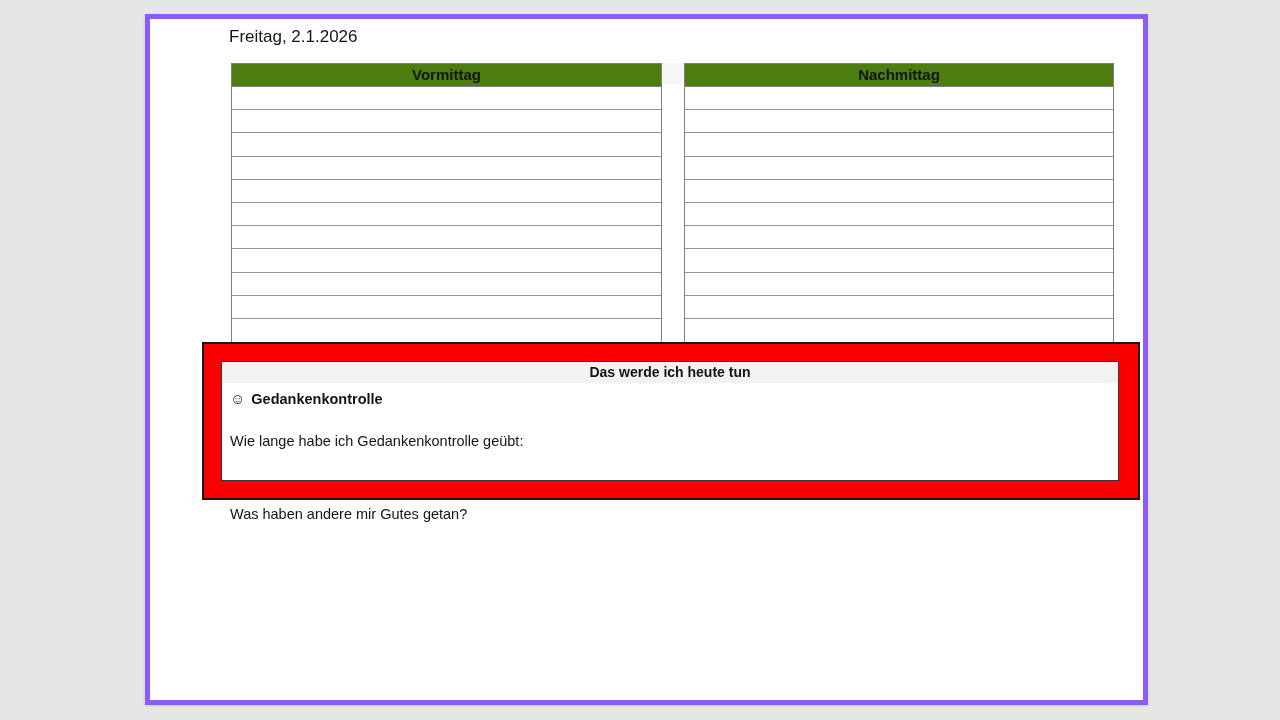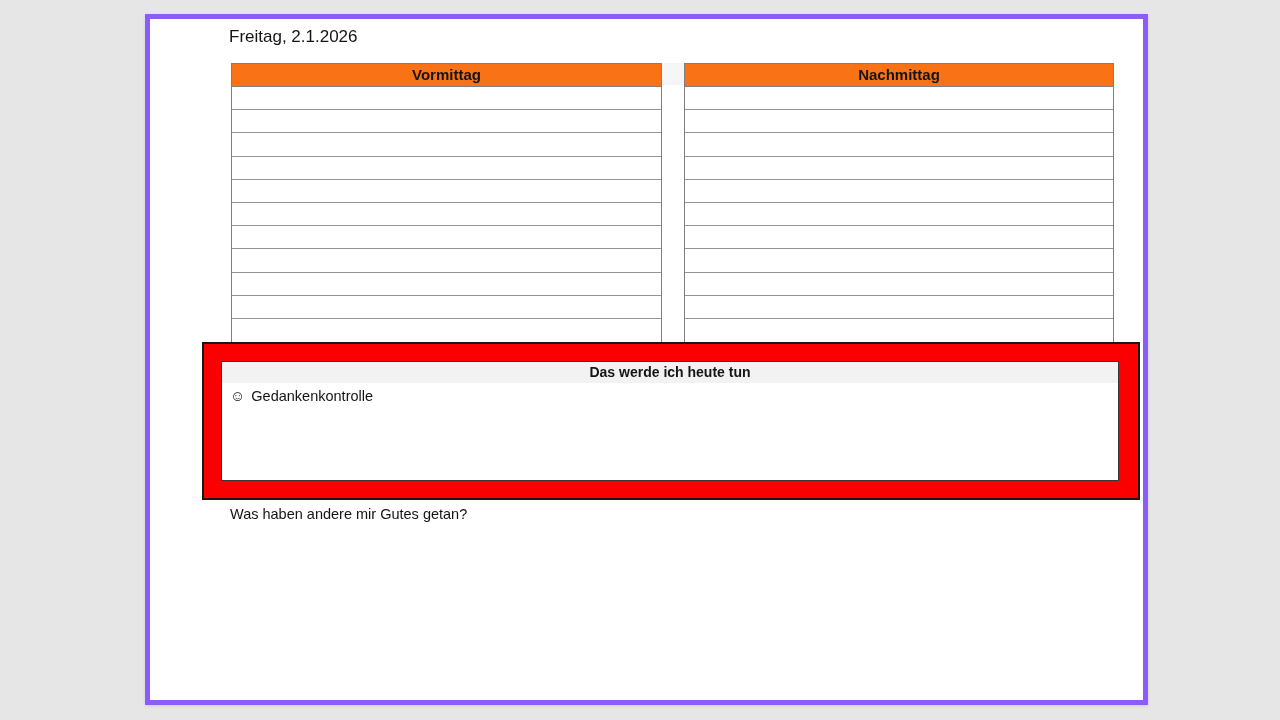--- a/index.html
+++ b/index.html
@@ -40,21 +40,21 @@
     width: 22px; height: 280px;
     position: relative;
   }
   .col-gap .gap-header {
     position: absolute; left: 0; top: 0;
     width: 22px; height: 22px;
     background: #f6f6f6;
   }
   .col-header {
     height: 22px; line-height: 22px;
-    background: #f97316;
+    background: #4d7c0f;
     border-bottom: 1px solid #7f7f7f;
     box-sizing: content-box;
     font-weight: bold; font-size: 15px;
     text-align: center;
   }
   .row {
     height: 23.2px;
     border-bottom: 1px solid #949494;
     box-sizing: border-box;
   }
@@ -75,24 +75,25 @@
     box-sizing: border-box;
     overflow: hidden;
   }
   .section-strip {
     height: 21px; line-height: 21px;
     background: #f2f2f2;
     font-weight: bold; font-size: 14px;
     text-align: center;
   }
   .todo-line {
-    height: 22px; line-height: 26px;
+    height: 22px; line-height: 32px;
     padding-left: 8px;
     font-size: 14.5px;
     white-space: nowrap;
+    font-weight: bold;
   }
   .smiley {
     font-size: 15px;
     margin-right: 6px;
   }
   .panel-spacer { height: 25px; }
   .review-line {
     height: 22px; line-height: 23px;
     padding-left: 8px;
     font-size: 14.5px;
@@ -150,18 +151,19 @@
     </div>
   </div>
 
   <div class="red-frame">
     <div class="inner-panel">
       <div class="section-strip">Das werde ich heute tun</div>
       <div class="todo-line">
         <span class="smiley">☺</span><span>Gedankenkontrolle</span>
       </div>
       <div class="panel-spacer"></div>
+      <div class="review-line">Wie lange habe ich Gedankenkontrolle geübt:</div>
     </div>
   </div>
 
   <div class="closing-question">Was haben andere mir Gutes getan?</div>
 
 </div>
 
 </body></html>

